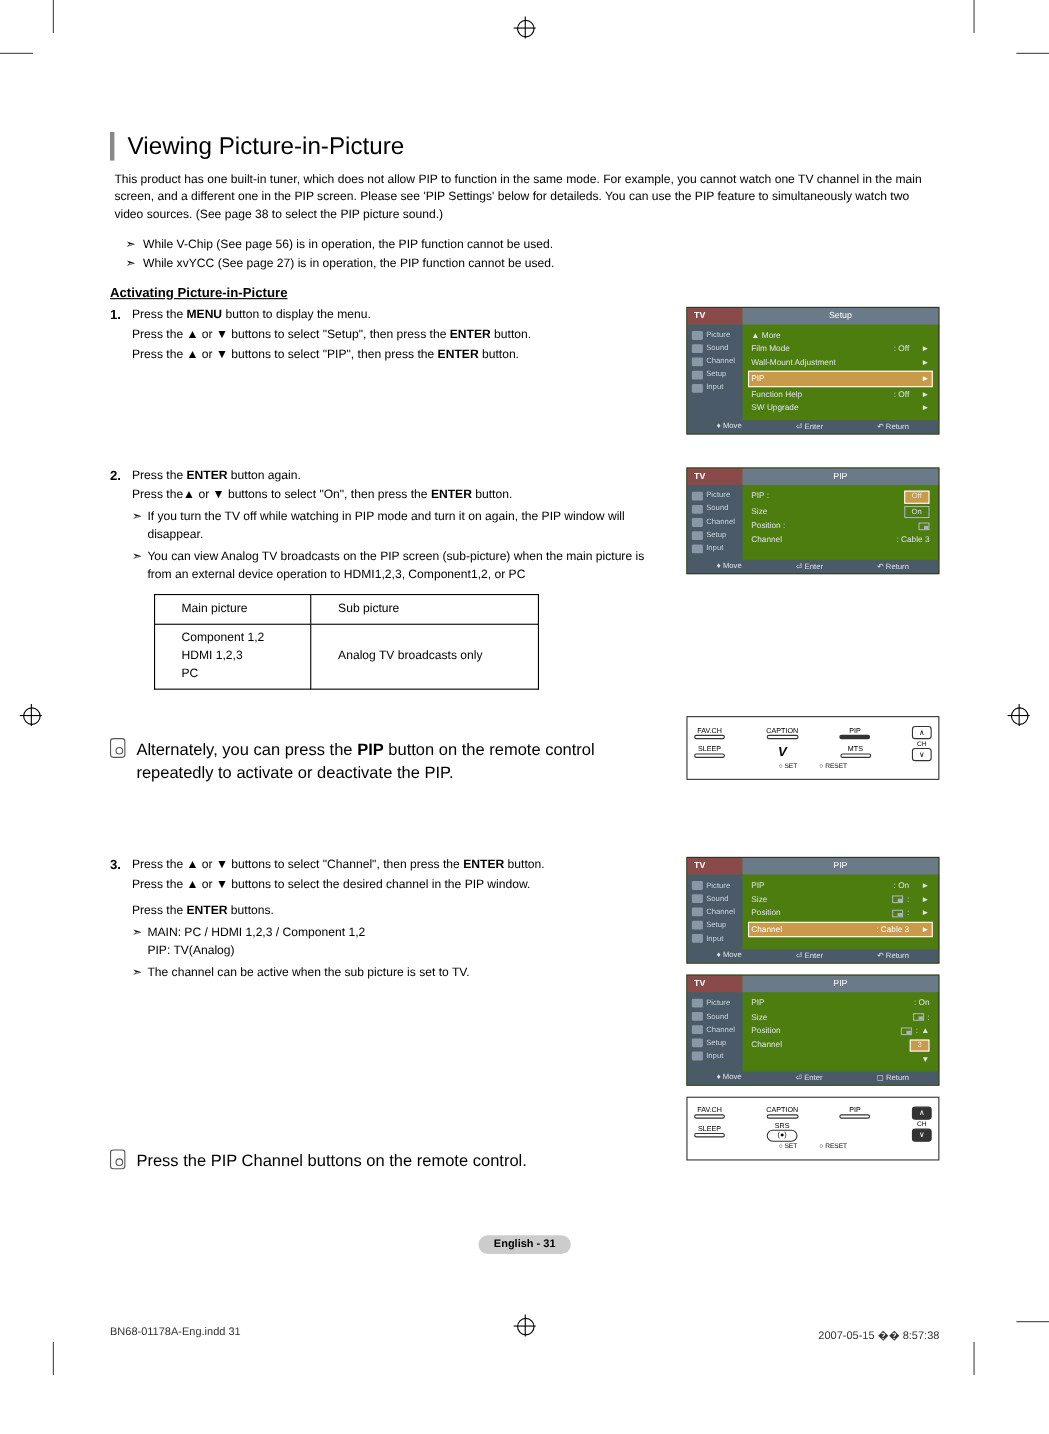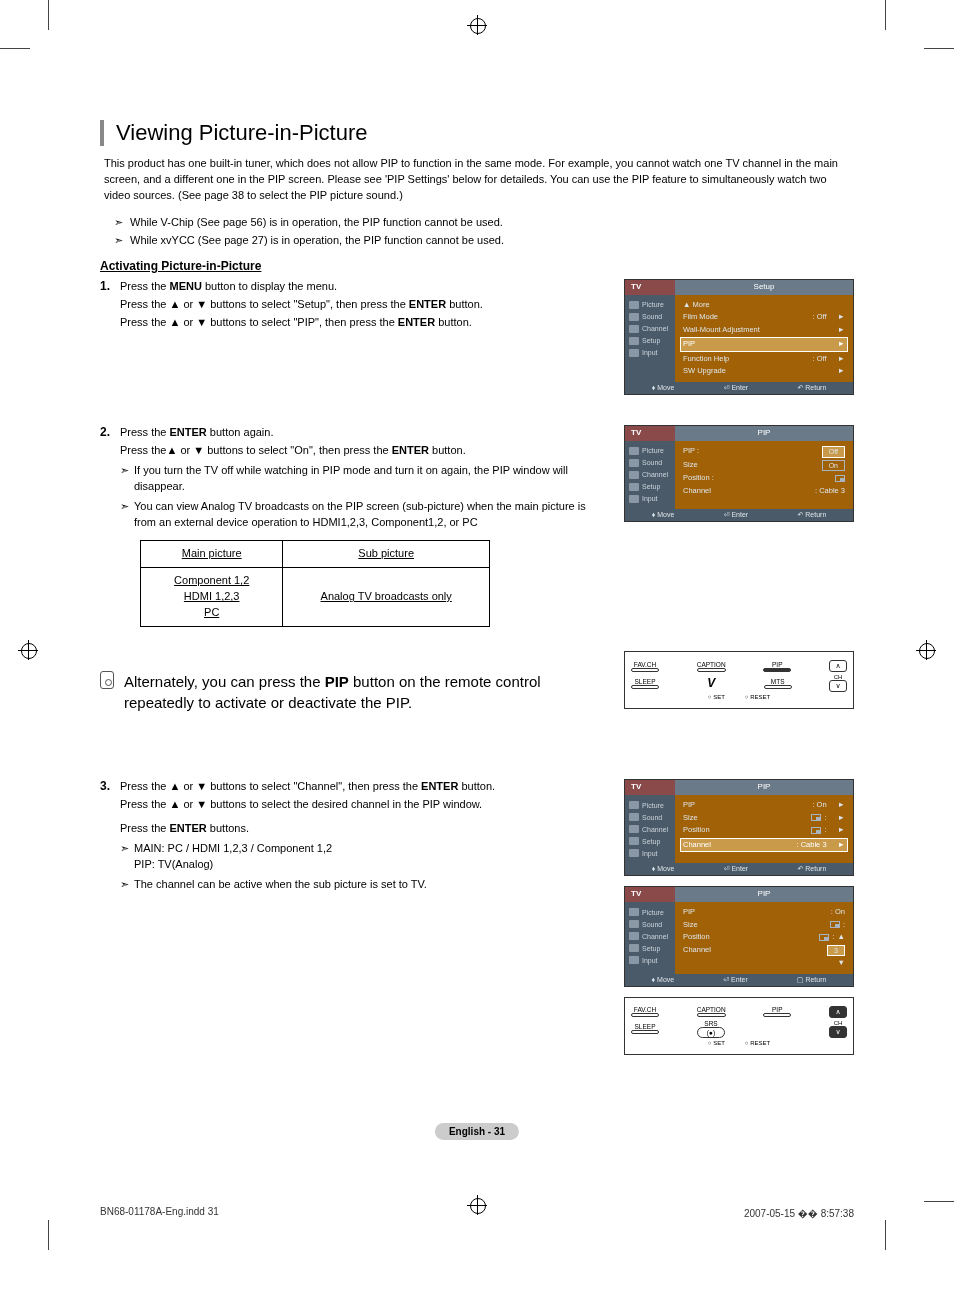--- a/index.html
+++ b/index.html
@@ -19,26 +19,26 @@
   .rightcol { width: 230px; flex-shrink: 0; }
   ol.steps { list-style: none; padding-left: 0; }
   ol.steps > li { display: flex; margin-bottom: 4px; }
   .num { font-weight: bold; font-size: 12px; width: 20px; flex-shrink: 0; }
   .stepbody { flex: 1; font-size: 11px; line-height: 1.45; }
   .stepbody p { margin-bottom: 2px; }
   .bold { font-weight: bold; }
   .subnote { font-size: 11px; line-height: 1.45; padding-left: 14px; position: relative; margin-top: 4px; }
   .subnote::before { content: '➣'; position: absolute; left: 0; }
   table.pic { border-collapse: collapse; margin-top: 10px; margin-left: 20px; width: 350px; }
-  table.pic th, table.pic td { border: 1px solid #000; padding: 5px 24px; font-size: 11px; font-weight: normal; text-align: center; text-decoration: underline; }
+  table.pic th, table.pic td { border: 1px solid #000; padding: 5px 24px; font-size: 11px; font-weight: normal; text-align: left; }
   .remote-note { display: flex; gap: 10px; margin-top: 20px; font-size: 15px; line-height: 1.4; }
   .remote-icon { width: 14px; height: 18px; border: 1px solid #555; border-radius: 3px; flex-shrink: 0; position: relative; font-size: 9px; text-align: center; line-height: 14px; }
   .remote-icon::after { content:''; position:absolute; bottom:2px; left:4px; width:5px; height:5px; border:1px solid #555; border-radius:50%; }
   
-  .osd { background: #a16207; border: 1px solid #333; font-size: 8px; color: #dde4ea; margin-bottom: 10px; }
+  .osd { background: #4d7c0f; border: 1px solid #333; font-size: 8px; color: #dde4ea; margin-bottom: 10px; }
   .osd-top { display: flex; height: 15px; }
   .osd-tv { background: #8a4a4a; color: #fff; padding: 2px 6px; font-weight: bold; width: 50px; }
   .osd-title { flex: 1; background: #6a7a88; text-align: center; padding: 2px; color: #fff; }
   .osd-body { display: flex; }
   .osd-side { width: 50px; background: #4a5a68; padding: 4px 0; }
   .osd-side div { display: flex; align-items: center; gap: 3px; padding: 2px 4px; font-size: 7px; color: #ccd4dc; }
   .osd-side .ic { width:10px; height:8px; background:#8a98a6; border-radius:1px; display:inline-block; }
   .osd-main { flex: 1; padding: 4px 6px; }
   .osd-row { display: flex; justify-content: space-between; padding: 1px 2px; font-size: 7.5px; line-height: 1.4; }
   .osd-row.hl { background: #c89a4a; color: #fff; border: 1px solid #fff; margin: 1px -1px; }
@@ -527,20 +527,26 @@
         </div>
         <div class="remote-row" style="justify-content:center; gap:20px;">
           <span style="font-size:6px;">○ <span>SET</span></span>
           <span style="font-size:6px;">○ <span>RESET</span></span>
         </div>
       </div>
     </div>
   </div>
 
   <div class="row" style="margin-top:-60px;">
+    <div class="leftcol">
+      <div class="remote-note">
+        <div class="remote-icon"></div>
+        <div>Press the PIP Channel buttons on the remote control.</div>
+      </div>
+    </div>
     <div class="rightcol"></div>
   </div>
 
   <div class="footer-pill">English - 31</div>
 
   <div class="doc-footer">
     <span>BN68-01178A-Eng.indd   31</span>
     <span>2007-05-15   �� 8:57:38</span>
   </div>
 

